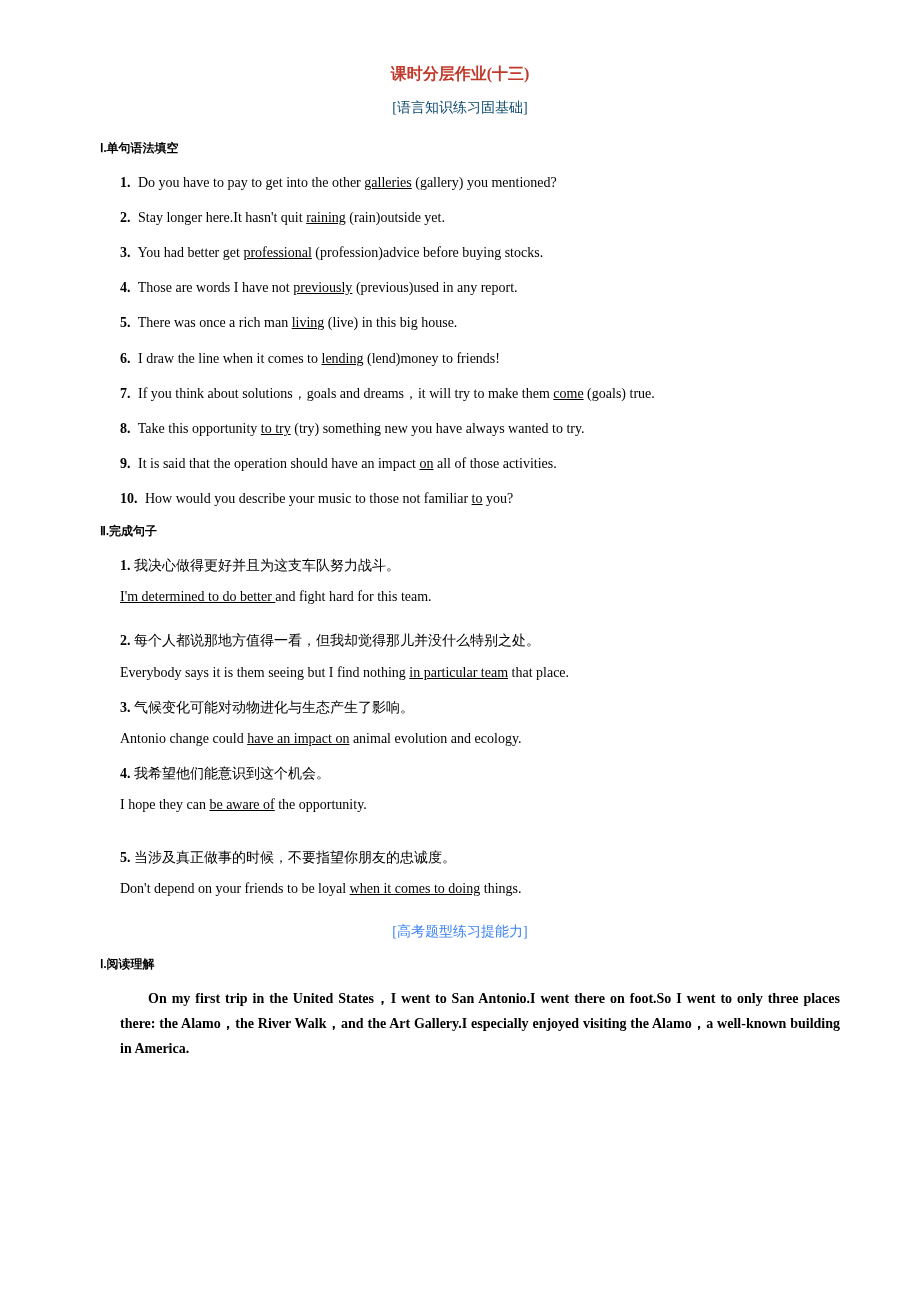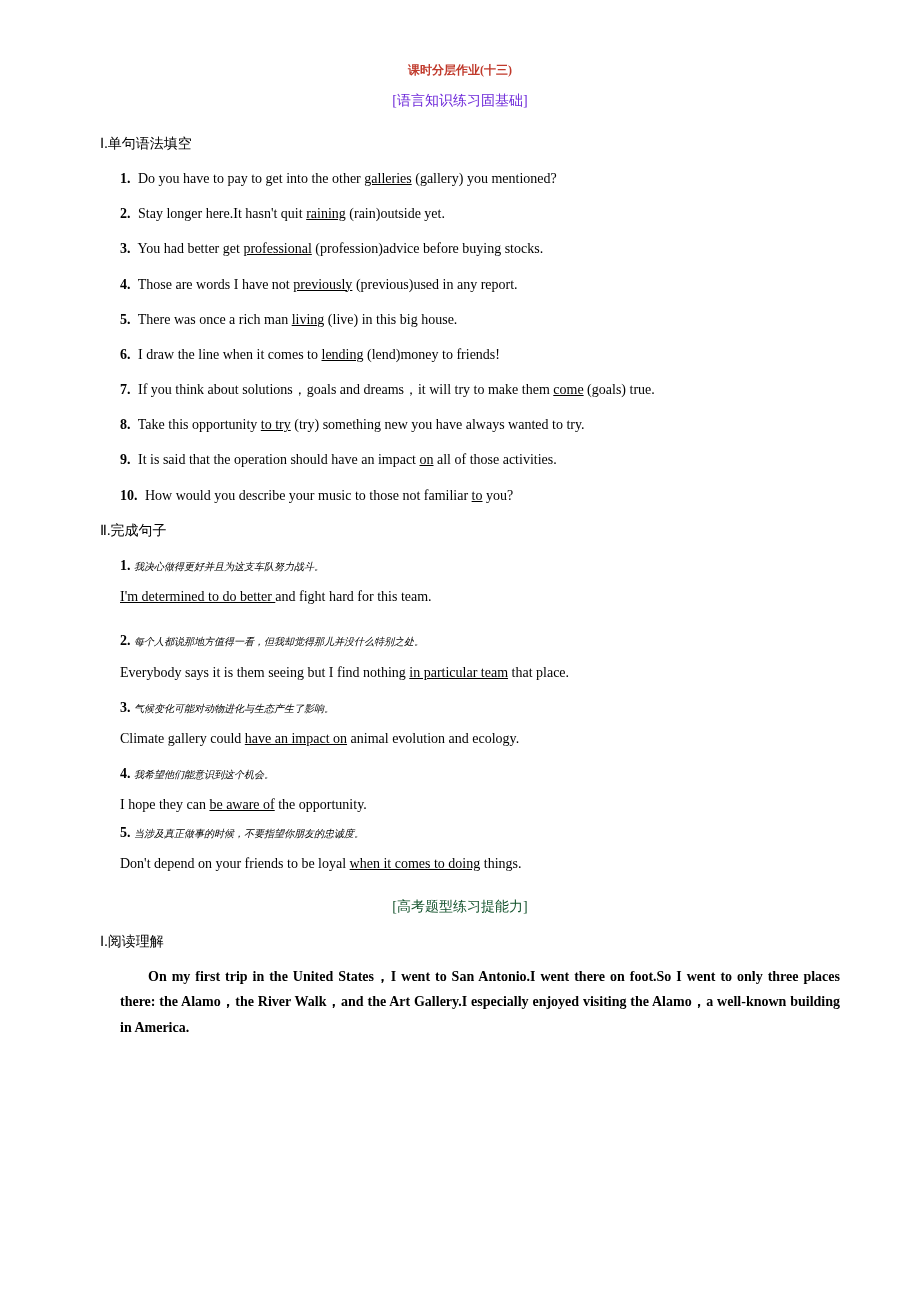--- a/index.html
+++ b/index.html
@@ -14,45 +14,45 @@
       font-size: 14px;
       color: #000;
       width: 920px;
       min-height: 1302px;
       padding: 60px 80px;
       line-height: 1.8;
     }
 
     .page-title {
       text-align: center;
-      font-size: 12px;
+      font-size: 16px;
       font-weight: bold;
       color: #c0392b;
       margin-bottom: 6px;
     }
 
     .subtitle {
       text-align: center;
       font-size: 14px;
-      color: #6d28d9;
+      color: #0c4a6e;
       margin-bottom: 18px;
     }
 
     .section-title {
-      font-size: 14px;
-      font-weight: normal;
+      font-size: 12px;
+      font-weight: bold;
       margin-bottom: 10px;
       margin-left: 20px;
     }
 
     .section-header {
       text-align: center;
       font-size: 14px;
       margin: 18px 0 10px 0;
-      color: #14532d;
+      color: #3b82f6;
     }
 
     .item {
       margin-bottom: 10px;
       text-indent: 0;
       padding-left: 40px;
       text-align: justify;
     }
 
     .item .num {
@@ -64,22 +64,21 @@
       text-decoration: underline;
     }
 
     .cn-item {
       margin-bottom: 6px;
       padding-left: 40px;
       text-align: justify;
     }
 
     .cn-text {
-      font-size: 10px;
-      font-style: italic;
+      font-size: 14px;
     }
 
     .reading-para {
       padding-left: 40px;
       text-align: justify;
       text-indent: 2em;
       font-weight: bold;
     }
 
     .roman {
@@ -168,28 +167,28 @@
 </div>
 <div class="item" style="padding-left:40px; margin-bottom:10px;">
   <span>Everybody says it is them seeing but I find nothing </span><span class="underline">in particular team</span><span> that place.</span>
 </div>
 
 <div class="cn-item">
   <span class="bold">3.</span>
   <span class="cn-text">气候变化可能对动物进化与生态产生了影响。</span>
 </div>
 <div class="item" style="padding-left:40px; margin-bottom:10px;">
-  <span>Climate gallery could </span><span class="underline">have an impact on</span><span> animal evolution and ecology.</span>
+  <span>Antonio change could </span><span class="underline">have an impact on</span><span> animal evolution and ecology.</span>
 </div>
 
 <div class="cn-item">
   <span class="bold">4.</span>
   <span class="cn-text">我希望他们能意识到这个机会。</span>
 </div>
-<div class="item" style="padding-left:40px; margin-bottom:2px;">
+<div class="item" style="padding-left:40px; margin-bottom:27px;">
   <span>I hope they can </span><span class="underline">be aware of</span><span> the opportunity.</span>
 </div>
 
 <div class="cn-item">
   <span class="bold">5.</span>
   <span class="cn-text">当涉及真正做事的时候，不要指望你朋友的忠诚度。</span>
 </div>
 <div class="item" style="padding-left:40px; margin-bottom:16px;">
   <span>Don't depend on your friends to be loyal </span><span class="underline">when it comes to doing</span><span> things.</span>
 </div>

